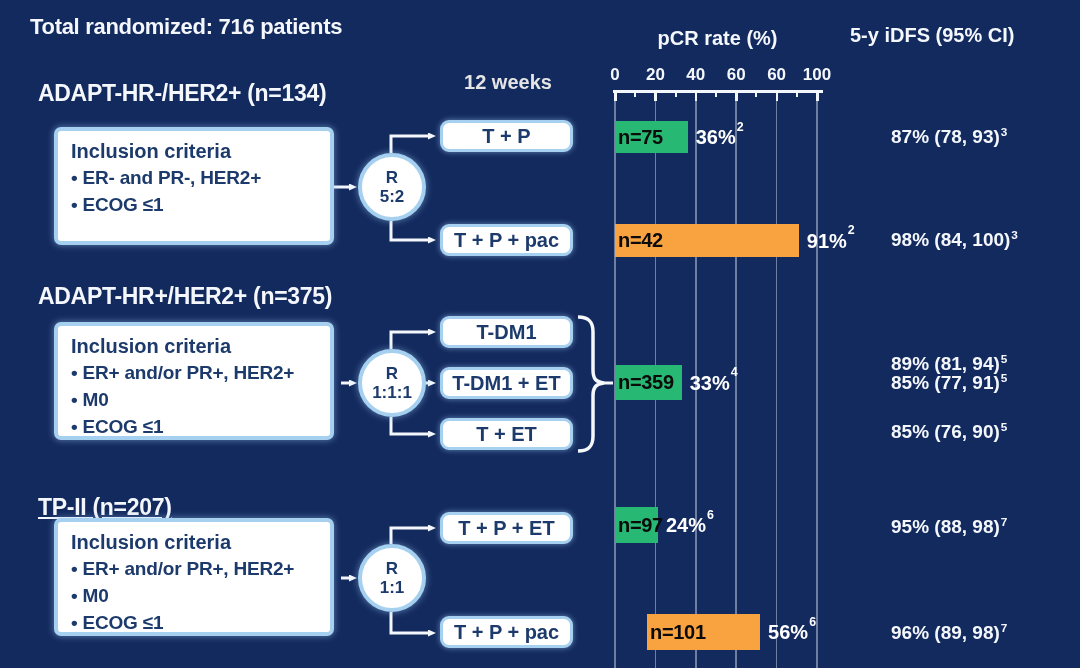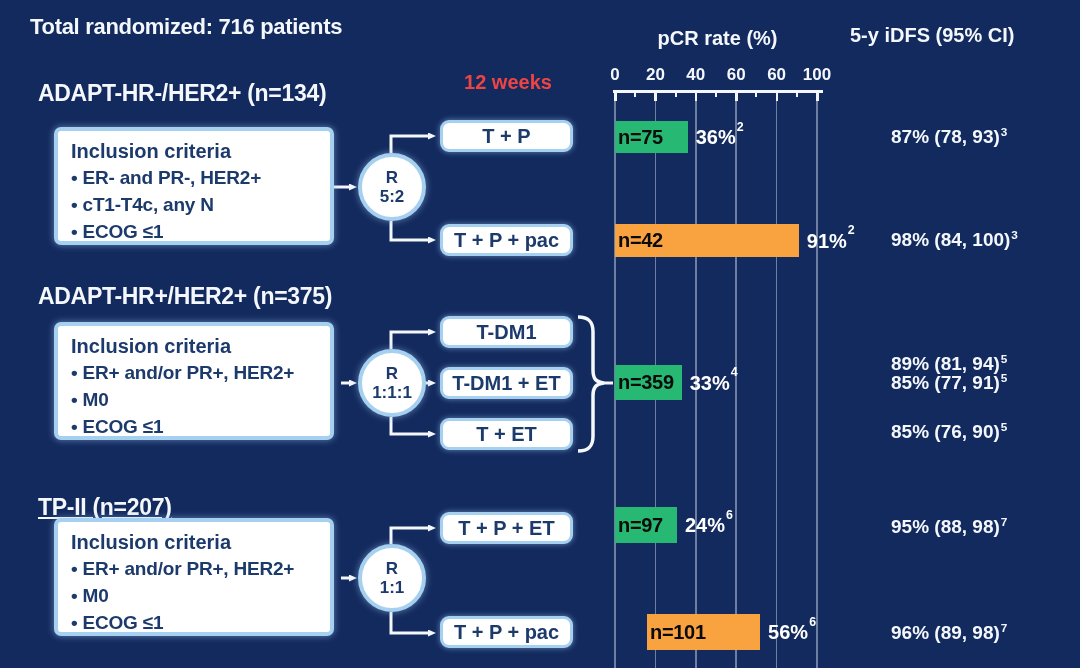--- a/index.html
+++ b/index.html
@@ -8,21 +8,21 @@
     background:var(--bg,#132a5e);
     font-family:"Liberation Sans","DejaVu Sans",sans-serif;
     -webkit-font-smoothing:antialiased;
   }
   .slide{position:relative;width:1080px;height:668px;background:var(--bg,#132a5e);}
   .abs{position:absolute;}
 
   .slide-title{left:30px;top:14px;font-size:22px;font-weight:bold;color:#f4f7fc;letter-spacing:-0.3px;}
   .sec-header{left:38px;font-size:23px;font-weight:bold;color:#f4f7fc;letter-spacing:-0.3px;}
 
-  .col-weeks{left:448px;top:71px;width:120px;text-align:center;font-size:20px;font-weight:bold;color:#ef4444;}
+  .col-weeks{left:448px;top:71px;width:120px;text-align:center;font-size:20px;font-weight:bold;color:#e5e5e5;}
   .col-pcr{left:615px;top:27px;width:205px;text-align:center;font-size:20px;font-weight:bold;color:#f4f7fc;}
   .col-idfs{left:850px;top:24px;width:200px;font-size:20px;font-weight:bold;color:#f4f7fc;}
 
   .inc-box{
     left:54px;width:280px;height:118px;box-sizing:border-box;
     background:#ffffff;border:4px solid var(--border-blue,#a6d0ef);border-radius:7px;
     padding:7px 12px 6px 13px;color:var(--navy,#1c3a6b);
     box-shadow:0 0 6px 1px rgba(150,195,240,.45);
   }
   .inc-title{font-size:20px;font-weight:bold;line-height:26px;}
@@ -118,21 +118,20 @@
     <path d="M341,578 L349,578" stroke="#f4f7fc" stroke-width="3" fill="none" marker-end="url(#ah)"></path>
     <path d="M391,544 L391,528 L428,528" stroke="#f4f7fc" stroke-width="3" fill="none" marker-end="url(#ah)"></path>
     <path d="M391,612 L391,633 L428,633" stroke="#f4f7fc" stroke-width="3" fill="none" marker-end="url(#ah)"></path>
   </svg>
 
   <div class="abs sec-header" style="top:80px;">ADAPT-HR-/HER2+ (n=134)</div>
 
   <div class="abs inc-box" style="top:127px;">
     <div class="inc-title">Inclusion criteria</div>
     <div class="inc-bullet">• ER- and PR-, HER2+</div>
-    <div class="inc-bullet">• cT1-T4c, any N</div>
     <div class="inc-bullet">• ECOG ≤1</div>
   </div>
 
   <div class="abs r-circle" style="top:153px;">
     <div>R</div>
     <div>5:2</div>
   </div>
 
   <div class="abs t-box" style="top:120px;">T + P</div>
   <div class="abs t-box" style="top:224px;">T + P + pac</div>
@@ -208,21 +207,21 @@
 
   <div class="abs r-circle" style="top:544px;">
     <div>R</div>
     <div>1:1</div>
   </div>
 
   <div class="abs t-box" style="top:512px;">T + P + ET</div>
   <div class="abs t-box" style="top:616px;">T + P + pac</div>
 
   <div class="abs bar-row" style="top:507px;height:36px;">
-    <div class="bar green" style="width: 62px; text-align: right;">
+    <div class="bar green" style="width: 43px; text-align: right;">
       <span class="n-label">n=97</span>
     </div>
     <div class="pcr-label"><span>24%</span><sup class="fn">6</sup></div>
   </div>
   <div class="abs bar-row" style="top:614px;height:36px;padding-left:32px;">
     <div class="bar orange" style="width: 113.1px;">
       <span class="n-label">n=101</span>
     </div>
     <div class="pcr-label"><span>56%</span><sup class="fn">6</sup></div>
   </div>

